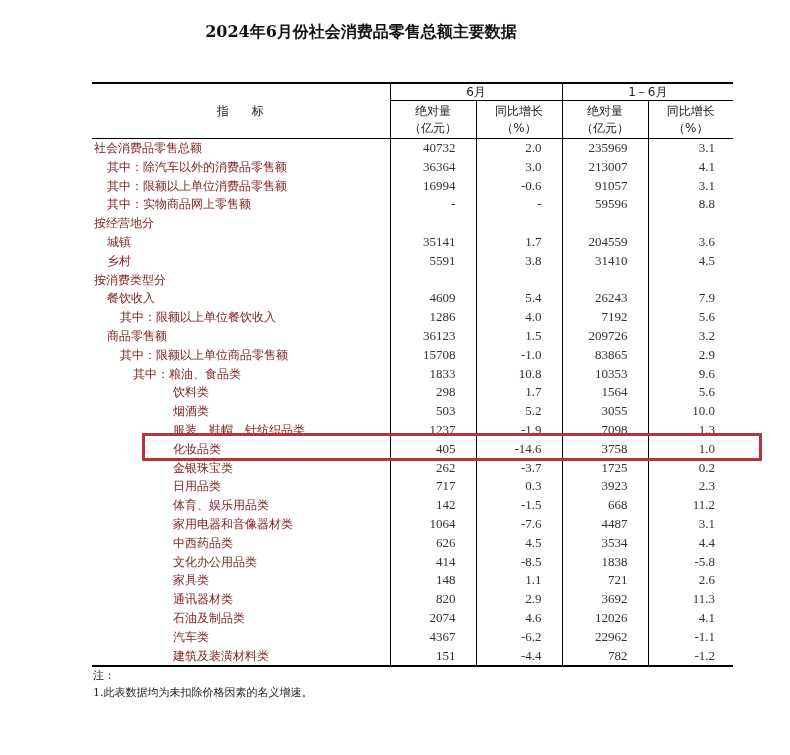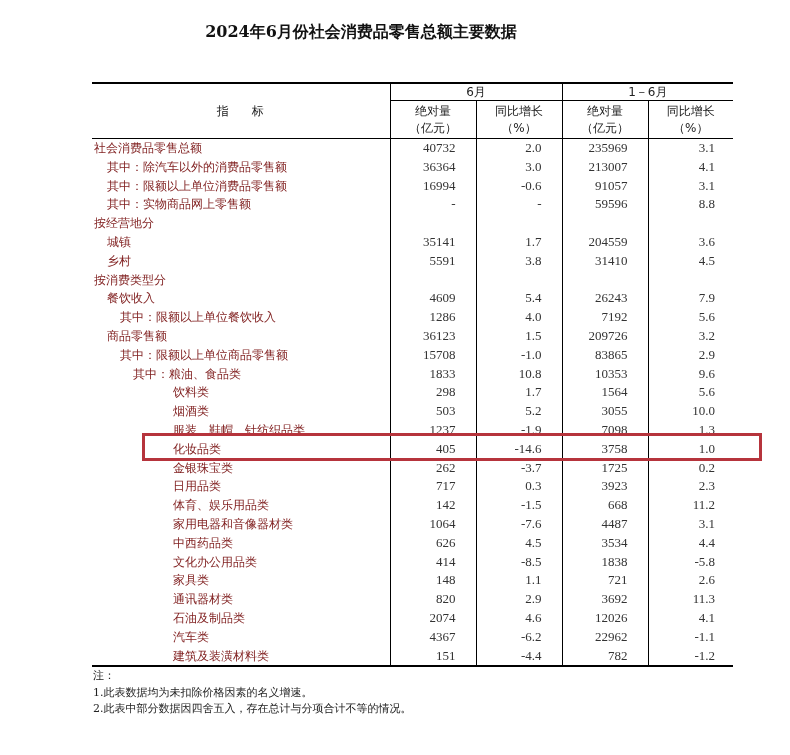--- a/index.html
+++ b/index.html
@@ -274,14 +274,13 @@
         </tr>
       </tbody>
   </table>
 </div>
 
 <div class="highlight" style="border-color: rgb(182, 52, 60);"></div>
 
 <div class="notes">
   <div>注：</div>
   <div>1.此表数据均为未扣除价格因素的名义增速。</div>
-  <div>2.此表中部分数据因四舍五入，存在总计与分项合计不等的情况。</div>
 </div>
 
 </body></html>

